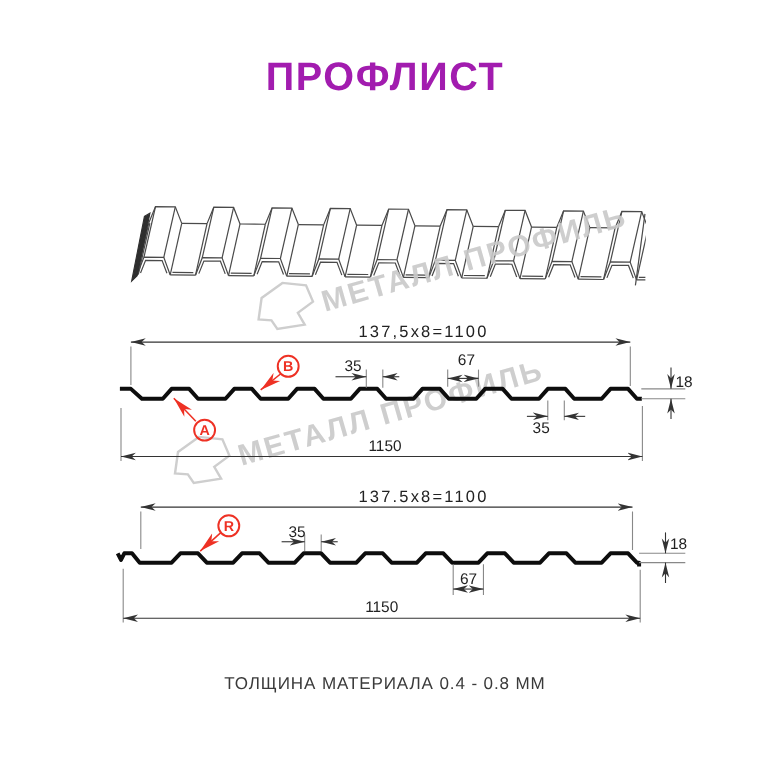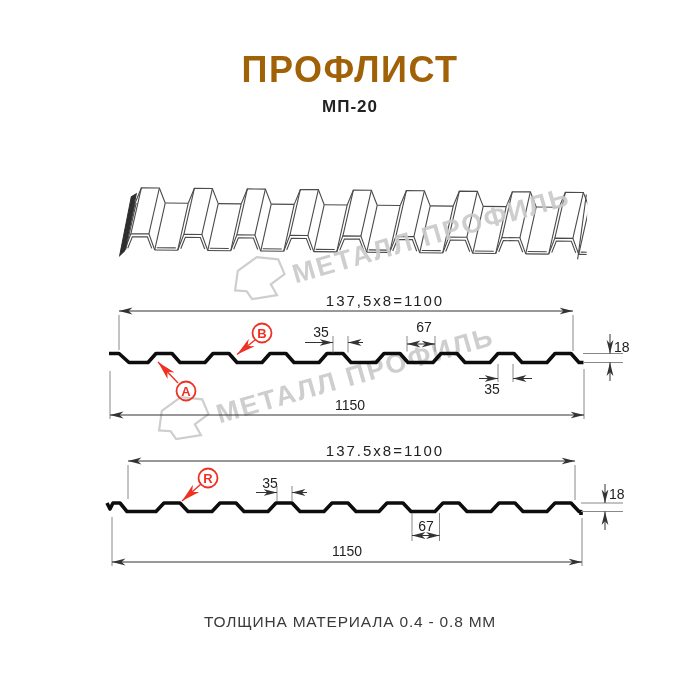--- a/index.html
+++ b/index.html
@@ -1,35 +1,34 @@
 <!DOCTYPE html>
 <html><head>
 <meta charset="utf-8">
 <style>
   html,body{margin:0;padding:0;background:#ffffff;}
   #stage{position:relative;width:700px;height:700px;background:#ffffff;overflow:hidden;
          font-family:"Liberation Sans",sans-serif;}
   .center-text{position:absolute;left:0;width:700px;text-align:center;}
-  #title{top:50px;font-size:36px;font-weight:bold;letter-spacing:1.5px;color:#a16207;line-height:40px;}
+  #title{top:50px;font-size:36px;font-weight:bold;letter-spacing:1.5px;color:#a21caf;line-height:40px;}
   #subtitle{top:97px;font-size:17px;font-weight:bold;letter-spacing:1px;color:#222222;line-height:20px;}
   #footer{top:611px;font-size:15.5px;font-weight:normal;letter-spacing:0.8px;color:#3a3a3a;line-height:22px;}
   svg{position:absolute;left:0;top:0;}
   svg text{font-family:"Liberation Sans",sans-serif;}
   .dim-text{font-size:14px;fill:#222222;}
   .dim-text-wide{font-size:15px;fill:#222222;letter-spacing:2px;}
   .wm-text{font-size:27px;font-weight:bold;letter-spacing:2px;fill:#c9c9c9;}
   .red-label{font-size:13px;font-weight:bold;fill:#ee3124;}
 </style>
 </head>
 <body>
 
 <div id="stage">
 
   <div id="title" class="center-text">ПРОФЛИСТ</div>
-  <div id="subtitle" class="center-text">МП-20</div>
   <div id="footer" class="center-text">ТОЛЩИНА МАТЕРИАЛА 0.4 - 0.8 ММ</div>
 
   <svg width="700" height="700" viewBox="0 0 700 700">
     <defs>
       <marker id="arrB" viewBox="0 0 14 8" refX="13.5" refY="4" markerWidth="14" markerHeight="8" orient="auto-start-reverse">
         <path d="M0,0.6 L13.5,4 L0,7.4 L3.8,4 Z" fill="#333333"></path>
       </marker>
       <marker id="arrR" viewBox="0 0 14 8" refX="13.5" refY="4" markerWidth="14" markerHeight="8" orient="auto-start-reverse">
         <path d="M0,0.6 L13.5,4 L0,7.4 L3.8,4 Z" fill="#ee3124"></path>
       </marker>

